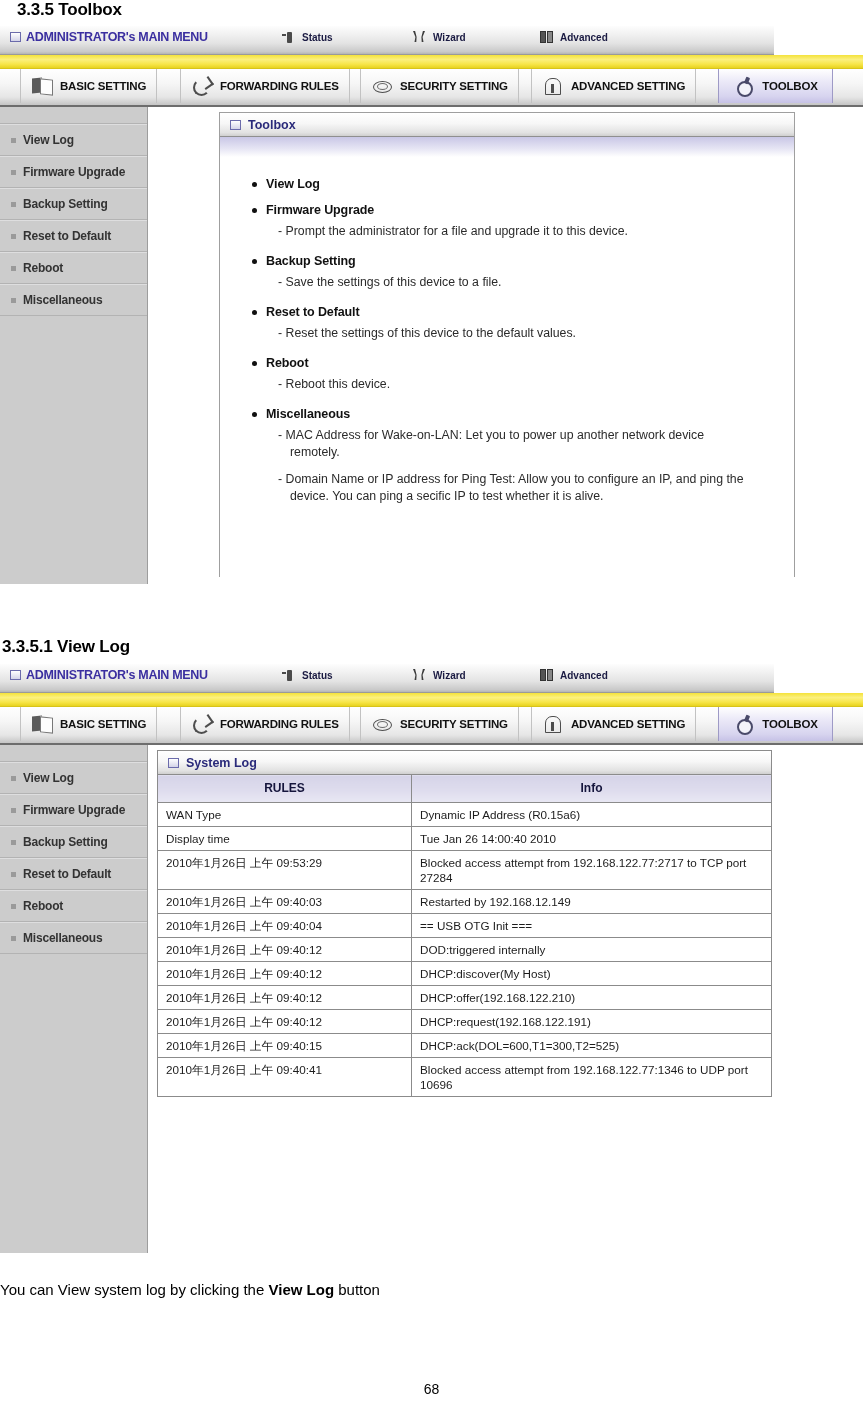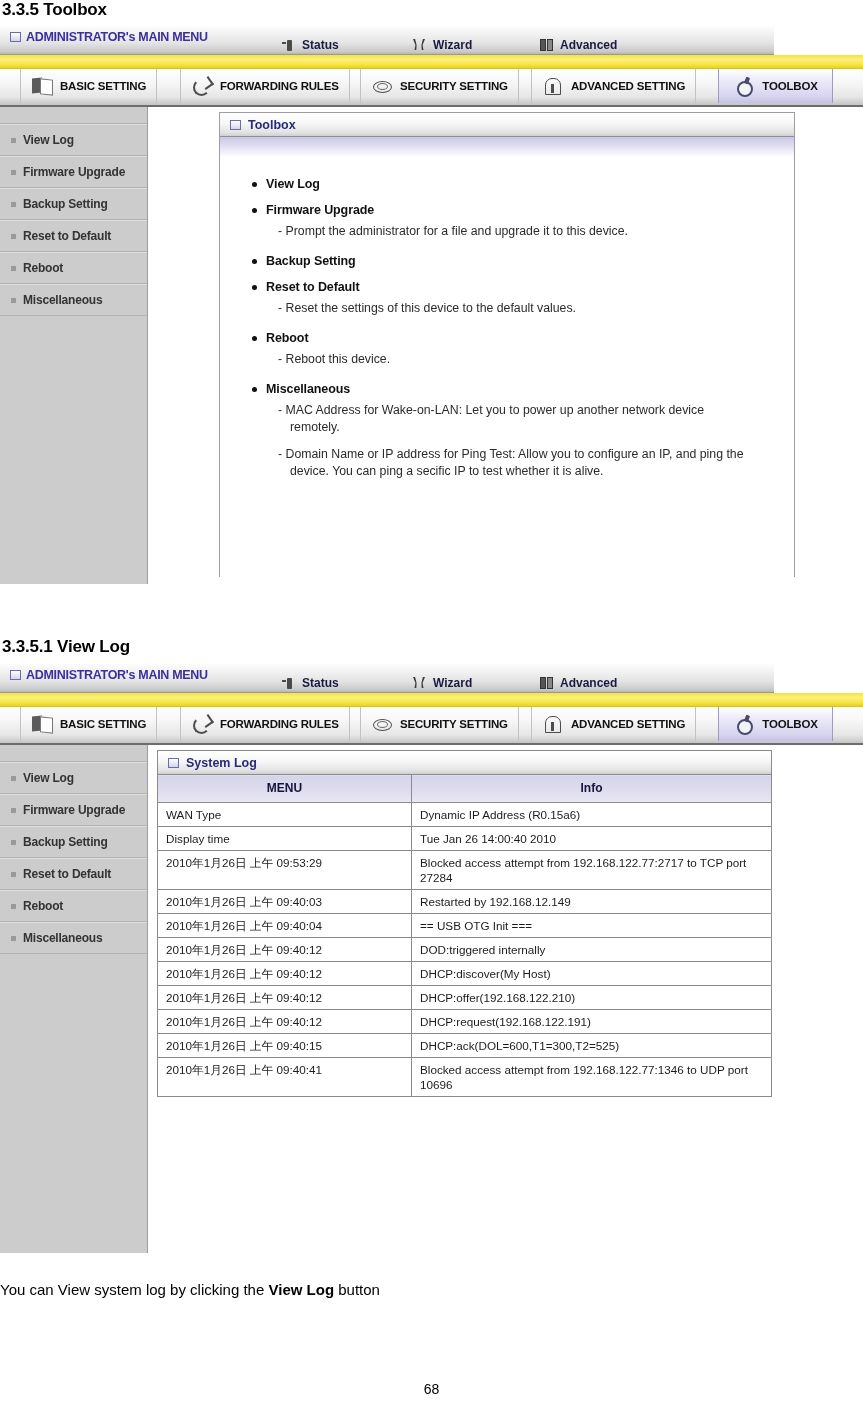--- a/index.html
+++ b/index.html
@@ -14,21 +14,21 @@
 
   
   .doc-heading{
     font-size:17px;
     font-weight:bold;
     line-height:20px;
     margin:0;
     padding:0 0 0 2px;
     letter-spacing:-0.2px;
   }
-  #h-toolbox{position:absolute;left:0;top:0;}
+  #h-toolbox{position:absolute;left:15px;top:0;}
   #h-viewlog{position:absolute;left:0;top:637px;}
 
   .doc-caption{
     position:absolute;left:0;top:1265px;
     font-size:15px;line-height:20px;
   }
   .doc-caption b{font-weight:bold;}
 
   .page-number{
     position:absolute;left:0;top:1381px;width:863px;
@@ -55,22 +55,22 @@
     width:9px;height:8px;
     border:1px solid #6b6bab;
     background:linear-gradient(to bottom,#ffffff,#d4d4e8);
     display:inline-block;
   }
   .mm-text{
     font-size:12.5px;font-weight:bold;color:#3b2fa0;letter-spacing:-0.3px;
     white-space:nowrap;
   }
   .topbar .mitem{
-    position:absolute;top:12px;display:flex;align-items:center;gap:6px;
-    font-size:12px;font-weight:bold;color:#1a1a42;white-space:nowrap;
+    position:absolute;top:4px;display:flex;align-items:center;gap:6px;
+    font-size:10px;font-weight:bold;color:#1a1a42;white-space:nowrap;
   }
   #mi-status{left:282px;}
   #mi-wizard{left:412px;}
   #mi-advanced{left:540px;}
   #mi-logout{left:775px;gap:3px;}
   .arrow-r{
     width:0;height:0;border-left:5px solid #2a2a5a;
     border-top:3.5px solid transparent;border-bottom:3.5px solid transparent;
     display:inline-block;
   }
@@ -305,20 +305,21 @@
         <ul class="tb-list">
           <li>
             <div class="tb-term">View Log</div>
           </li>
           <li>
             <div class="tb-term">Firmware Upgrade</div>
             <div class="tb-desc">- Prompt the administrator for a file and upgrade it to this device.</div>
           </li>
           <li>
             <div class="tb-term">Backup Setting</div>
+            <div class="tb-desc">- Save the settings of this device to a file.</div>
           </li>
           <li>
             <div class="tb-term">Reset to Default</div>
             <div class="tb-desc">- Reset the settings of this device to the default values.</div>
           </li>
           <li>
             <div class="tb-term">Reboot</div>
             <div class="tb-desc">- Reboot this device.</div>
           </li>
           <li>
@@ -416,21 +417,21 @@
     </div>
 
     <div class="panel" id="log-panel" style="border:none;">
       <div class="title-strip">
         <span class="sq-icon"></span>
         <span>System Log</span>
       </div>
       <table class="logtbl">
         <tbody>
           <tr class="hdr">
-            <td class="col-a">MENU</td>
+            <td class="col-a">RULES</td>
             <td>Info</td>
           </tr>
           <tr class="data">
             <td class="col-a cell-tight">WAN Type</td>
             <td class="cell-tight">Dynamic IP Address (R0.15a6)</td>
           </tr>
           <tr class="data">
             <td class="col-a cell-tight">Display time</td>
             <td class="cell-tight">Tue Jan 26 14:00:40 2010</td>
           </tr>

